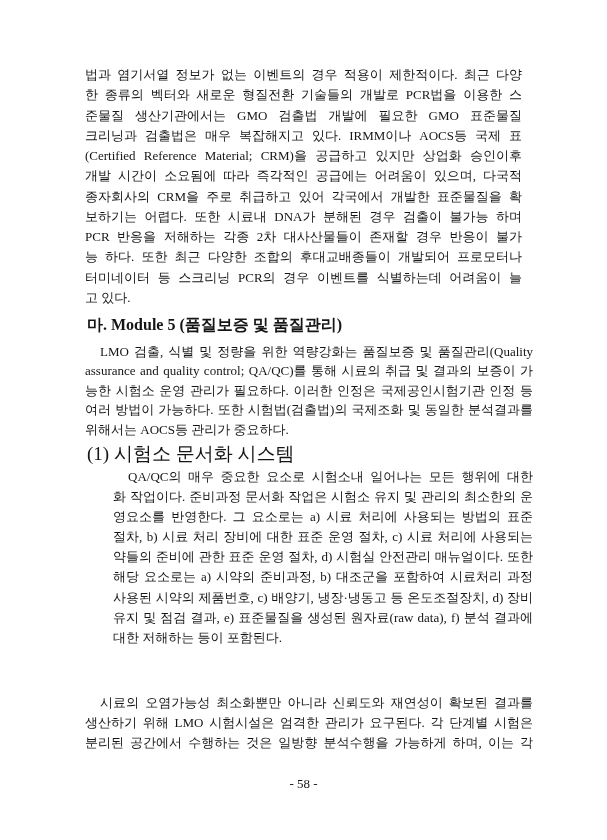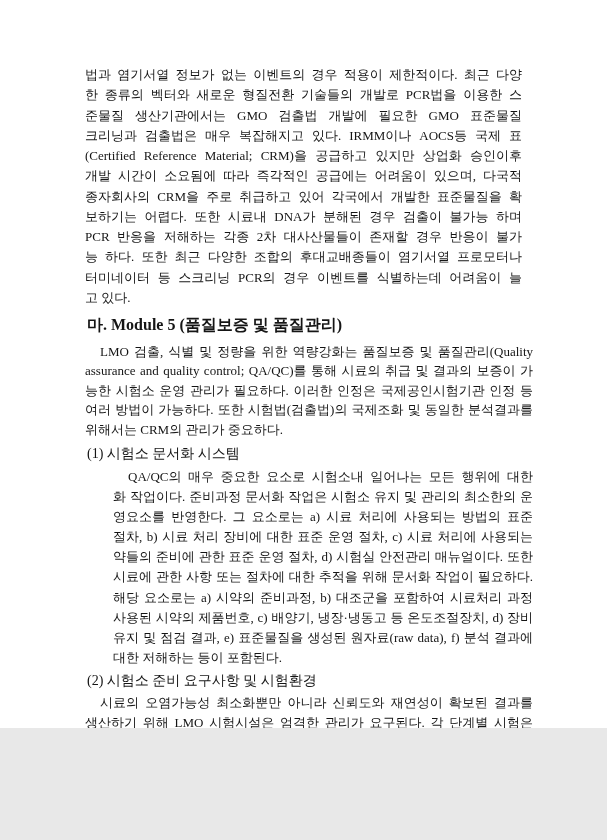--- a/index.html
+++ b/index.html
@@ -3,21 +3,21 @@
 <meta charset="utf-8">
 <style>
   html, body {
     margin: 0;
     padding: 0;
     background: #e8e8e8;
   }
   .page {
     position: relative;
     width: 607px;
-    height: 728px;
+    height: 840px;
     margin: 0 auto;
     background: #ffffff;
     color: #151515;
     font-family: "Liberation Serif", "DejaVu Serif", serif;
     overflow: hidden;
   }
   .block {
     position: absolute;
     left: 85px;
   }
@@ -50,21 +50,21 @@
     width: 448px;
     font-size: 16px;
     font-weight: bold;
     height: 21px;
     line-height: 21px;
     margin: 0;
   }
   .subheading {
     left: 87px;
     width: 448px;
-    font-size: 14px;
+    font-size: 19px;
     font-weight: normal;
     height: 21px;
     line-height: 21px;
     margin: 0;
   }
   .sub1 { top: 443px; }
   .sub2 { top: 670px; }
   .pagenum {
     top: 774px;
     left: 85px;
@@ -83,51 +83,49 @@
   <div class="block p0">
     <div class="line">법과 염기서열 정보가 없는 이벤트의 경우 적용이 제한적이다. 최근 다양</div>
     <div class="line">한 종류의 벡터와 새로운 형질전환 기술들의 개발로 PCR법을 이용한 스</div>
     <div class="line">준물질 생산기관에서는 GMO 검출법 개발에 필요한 GMO 표준물질</div>
     <div class="line">크리닝과 검출법은 매우 복잡해지고 있다. IRMM이나 AOCS등 국제 표</div>
     <div class="line">(Certified Reference Material; CRM)을 공급하고 있지만 상업화 승인이후</div>
     <div class="line">개발 시간이 소요됨에 따라 즉각적인 공급에는 어려움이 있으며, 다국적</div>
     <div class="line">종자회사의 CRM을 주로 취급하고 있어 각국에서 개발한 표준물질을 확</div>
     <div class="line">보하기는 어렵다. 또한 시료내 DNA가 분해된 경우 검출이 불가능 하며</div>
     <div class="line">PCR 반응을 저해하는 각종 2차 대사산물들이 존재할 경우 반응이 불가</div>
-    <div class="line">능 하다. 또한 최근 다양한 조합의 후대교배종들이 염기서열 프로모터나</div>
+    <div class="line">능 하다. 또한 최근 다양한 조합의 후대교배종들이 개발되어 프로모터나</div>
     <div class="line">터미네이터 등 스크리닝 PCR의 경우 이벤트를 식별하는데 어려움이 늘</div>
     <div class="line last">고 있다.</div>
   </div>
 
   <h2 class="block heading">마. Module 5 (품질보증 및 품질관리)</h2>
 
   <div class="block p2">
     <div class="line indent">LMO 검출, 식별 및 정량을 위한 역량강화는 품질보증 및 품질관리(Quality</div>
     <div class="line">assurance and quality control; QA/QC)를 통해 시료의 취급 및 결과의 보증이 가</div>
     <div class="line">능한 시험소 운영 관리가 필요하다. 이러한 인정은 국제공인시험기관 인정 등</div>
     <div class="line">여러 방법이 가능하다. 또한 시험법(검출법)의 국제조화 및 동일한 분석결과를</div>
-    <div class="line last">위해서는 CRM의 관리가 중요하다.</div>
+    <div class="line last">위해서는 AOCS등 관리가 중요하다.</div>
   </div>
 
   <h3 class="block subheading sub1">(1) 시험소 문서화 시스템</h3>
 
   <div class="block p4">
     <div class="line indent">QA/QC의 매우 중요한 요소로 시험소내 일어나는 모든 행위에 대한 문서</div>
     <div class="line">화 작업이다. 준비과정 문서화 작업은 시험소 유지 및 관리의 최소한의 운</div>
     <div class="line">영요소를 반영한다. 그 요소로는 a) 시료 처리에 사용되는 방법의 표준 운영</div>
     <div class="line">절차, b) 시료 처리 장비에 대한 표준 운영 절차, c) 시료 처리에 사용되는 시</div>
     <div class="line">약들의 준비에 관한 표준 운영 절차, d) 시험실 안전관리 매뉴얼이다. 또한</div>
-    <div class="line">시료에 관한 사항 또는 절차에 대한 추적을 위해 문서화 작업이 필요하다.</div>
     <div class="line">해당 요소로는 a) 시약의 준비과정, b) 대조군을 포함하여 시료처리 과정 중</div>
     <div class="line">사용된 시약의 제품번호, c) 배양기, 냉장·냉동고 등 온도조절장치, d) 장비</div>
     <div class="line">유지 및 점검 결과, e) 표준물질을 생성된 원자료(raw data), f) 분석 결과에</div>
     <div class="line last">대한 저해하는 등이 포함된다.</div>
   </div>
 
-  <h3 class="block subheading sub2">(2) 시험소 준비 요구사항 및 시험환경</h3>
 
   <div class="block p6">
     <div class="line indent">시료의 오염가능성 최소화뿐만 아니라 신뢰도와 재연성이 확보된 결과를</div>
     <div class="line">생산하기 위해 LMO 시험시설은 엄격한 관리가 요구된다. 각 단계별 시험은</div>
     <div class="line">분리된 공간에서 수행하는 것은 일방향 분석수행을 가능하게 하며, 이는 각</div>
   </div>
 
   <div class="block pagenum">- 58 -</div>
 
 </div>

